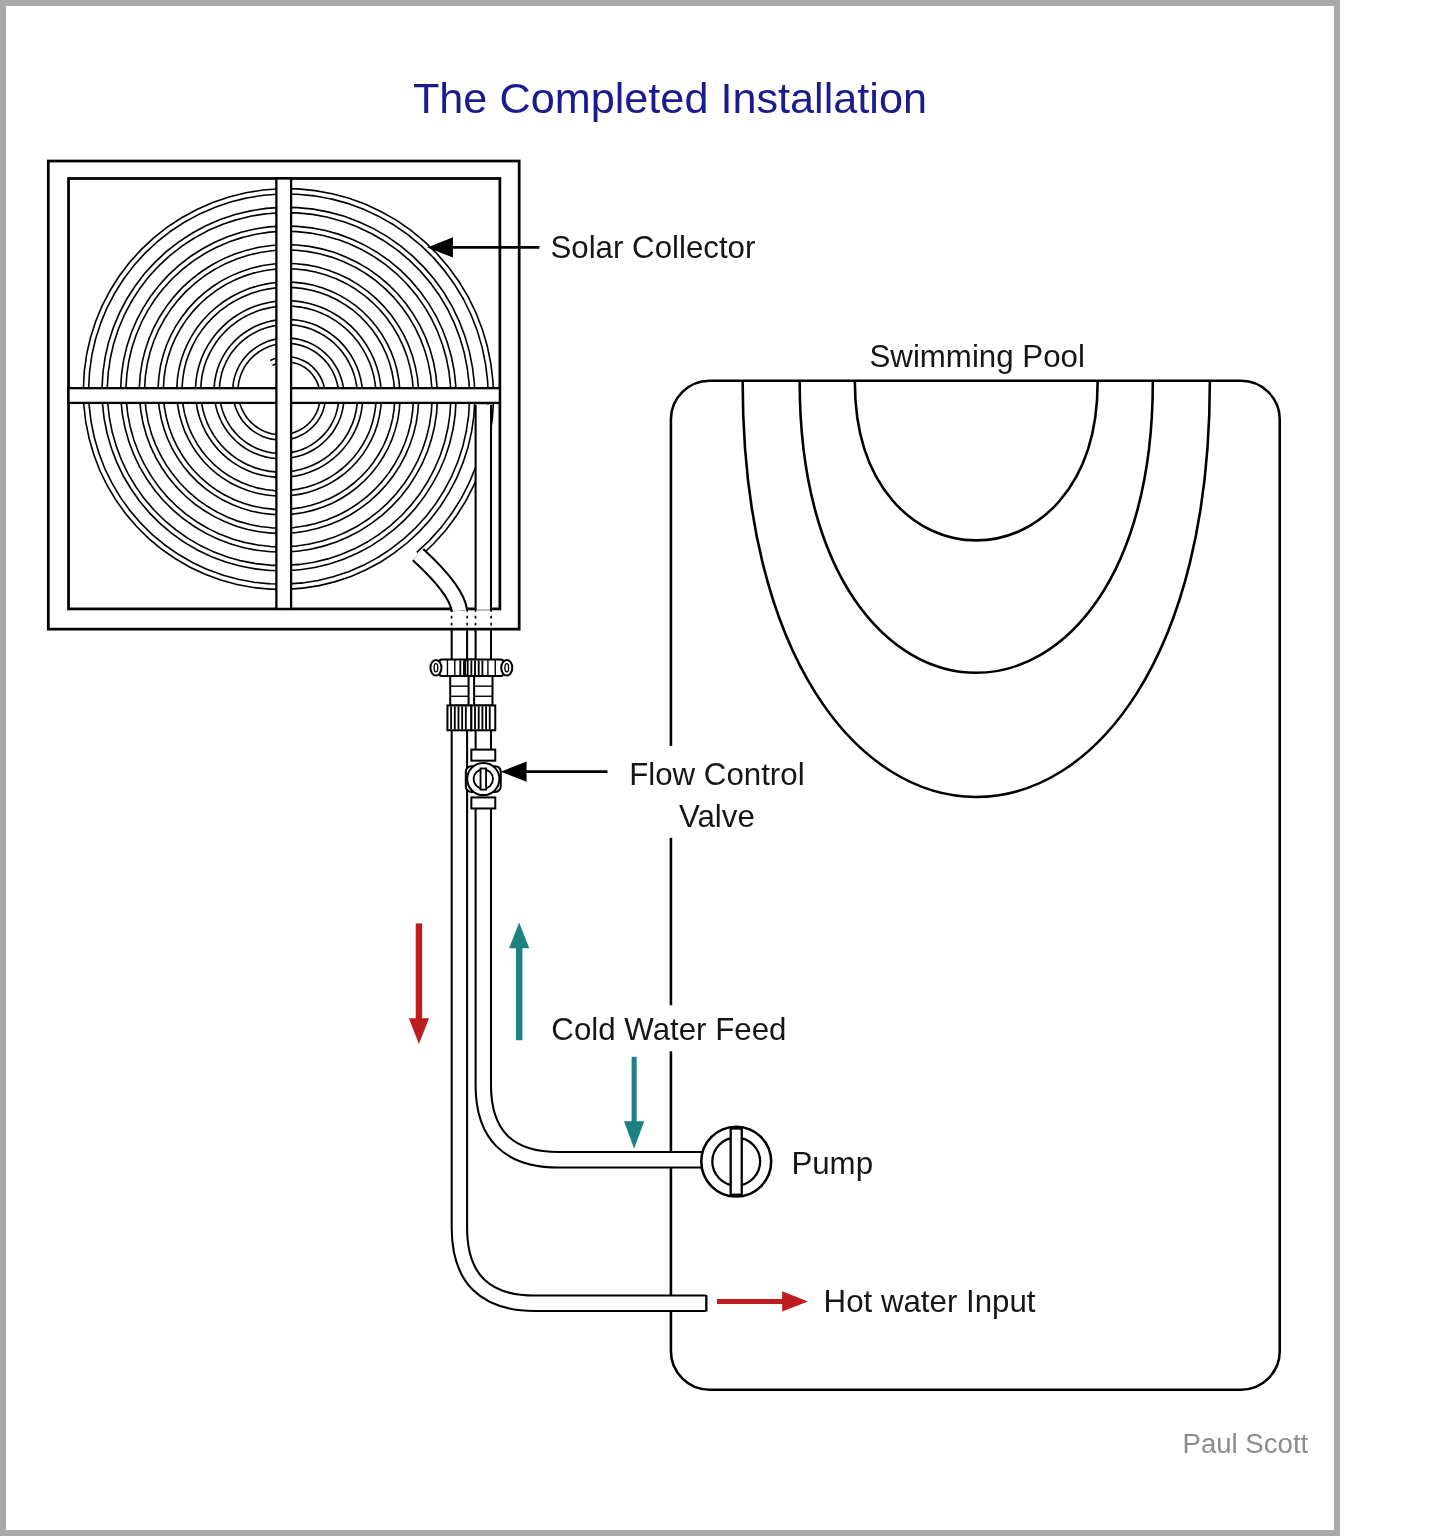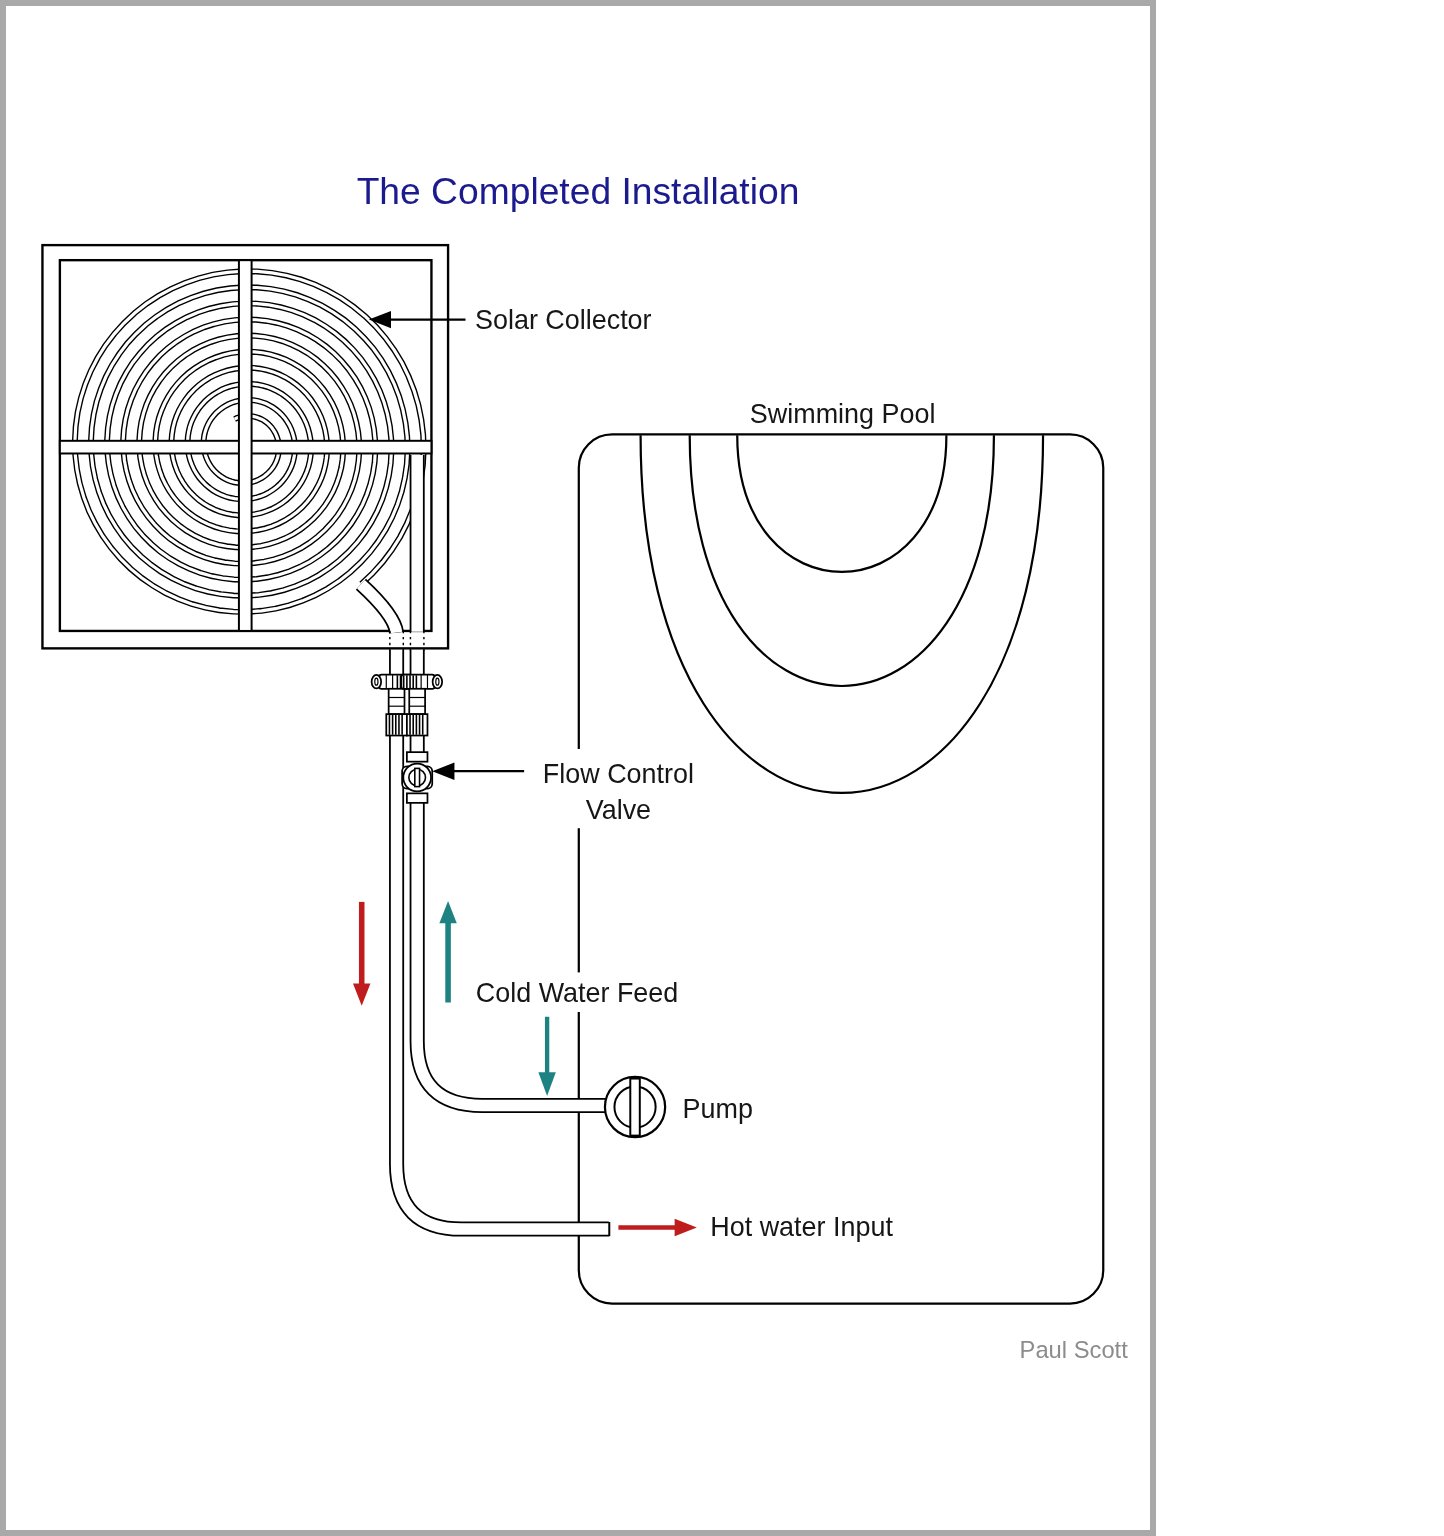--- a/index.html
+++ b/index.html
@@ -1,18 +1,18 @@
 <!DOCTYPE html>
 <html><head>
 <meta charset="utf-8">
 <style>
   html,body{margin:0;padding:0;background:#fff;}
   .frame{
     position:relative;
-    width:1156px;height:1536px;
+    width:1340px;height:1536px;
     box-sizing:border-box;
     border:6px solid #a9a9a9;
     background:#ffffff;
     font-family:"Liberation Sans", sans-serif;
   }
   svg{position:absolute;left:0;top:0;width:100%;height:100%;}
   text{font-family:"Liberation Sans", sans-serif;}
   .lbl{font-size:34px;fill:#161616;}
   .title-text{font-size:47px;font-weight:500;}
   .attrib{font-size:30px;fill:#8c8c8c;}

